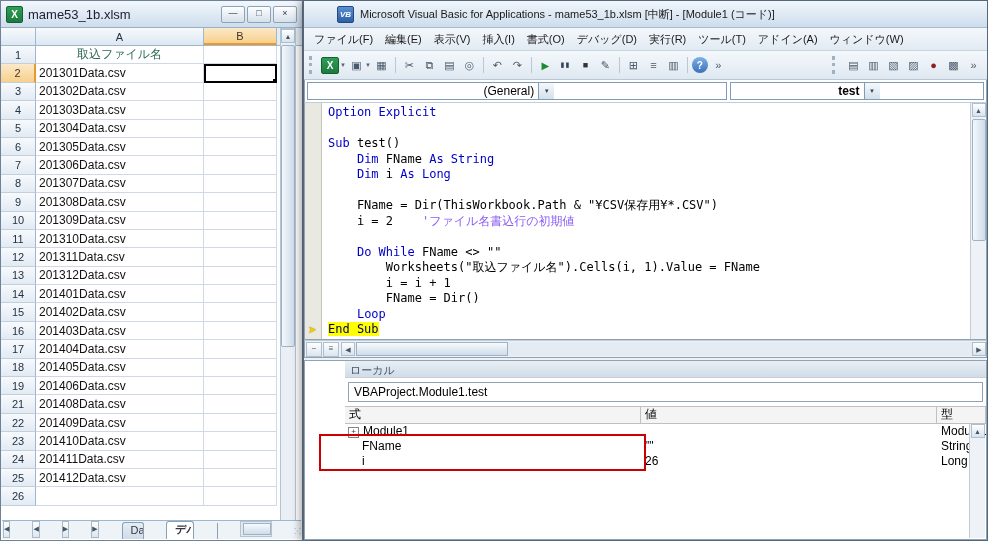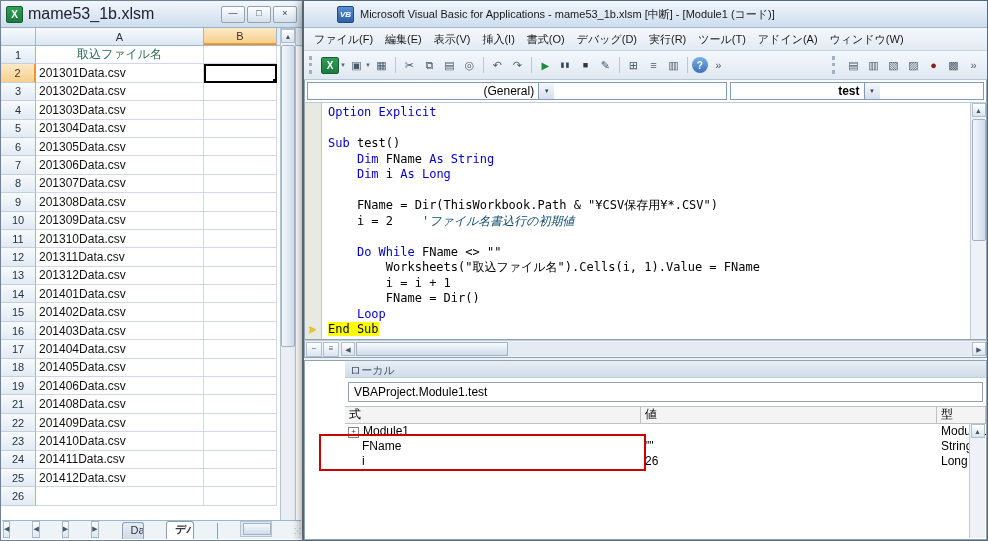--- a/index.html
+++ b/index.html
@@ -2,21 +2,21 @@
 <html><head>
 <meta charset="utf-8">
 <style>
   html,body{margin:0;padding:0;background:#aebbc8;font-family:"Liberation Sans",sans-serif;}
   .screen{position:relative;width:988px;height:541px;background:#c8d4e0;overflow:hidden;}
 
   
   .xl-window{position:absolute;left:0;top:0;width:303px;height:541px;background:#fff;border:1px solid #6f8196;box-sizing:border-box;overflow:hidden;}
   .xl-titlebar{height:26px;background:linear-gradient(#f2f7fc,#cddded);border-bottom:1px solid #9db0c2;display:flex;align-items:center;gap:5px;padding:0 5px;}
   .xl-appicon{width:15px;height:15px;background:linear-gradient(#2f9e57,#1d7a3e);color:#fff;font-weight:bold;font-size:10px;display:flex;align-items:center;justify-content:center;border-radius:2px;border:1px solid #14602f;}
-  .xl-title{flex:1;font-size:16px;color:#223;white-space:nowrap;overflow:hidden;}
+  .xl-title{flex:1;font-size:13px;color:#223;white-space:nowrap;overflow:hidden;}
   .xl-btn{width:22px;height:15px;border:1px solid #8fa3b5;background:linear-gradient(#fefefe,#d5e0ea);font-size:9px;line-height:13px;text-align:center;color:#345;margin-left:2px;border-radius:2px;}
   .xl-colrow{display:flex;height:17px;border-bottom:1px solid #9eb6ce;background:#e4ecf5;}
   .xl-corner{width:35px;background:linear-gradient(#f7fafd,#dde7f2);border-right:1px solid #9eb6ce;box-sizing:border-box;}
   .xl-colhdr{display:flex;align-items:center;justify-content:center;font-size:11px;color:#234;background:linear-gradient(#f7fafd,#dde7f2);border-right:1px solid #9eb6ce;box-sizing:border-box;}
   .col-a{width:168px;}
   .col-b{width:73px;}
   .xl-colhdr.sel{background:linear-gradient(#fbe9c8,#f8d08c);border-bottom:2px solid #e89b2c;color:#432;}
   .xl-grid{position:relative;}
   .xl-row{display:flex;height:18.4px;}
   .xl-rowhdr{width:35px;box-sizing:border-box;background:linear-gradient(to bottom,#f7fafd,#e2eaf3);border-right:1px solid #9eb6ce;border-bottom:1px solid #c3cfdb;font-size:11px;display:flex;align-items:center;justify-content:center;color:#234;}
@@ -67,21 +67,21 @@
   .combo-text{padding:0 4px;white-space:nowrap;overflow:hidden;color:#000;}
   .combo-text.bold{font-weight:bold;}
   .combo-arrow{width:15px;height:16px;border-left:1px solid #7f9db9;background:linear-gradient(#f4f8fc,#d5e0ea);display:flex;align-items:center;justify-content:center;font-size:6px;color:#345;}
   .code-area{height:236px;background:#fff;border:1px solid #8fa3b5;border-top:1px solid #c0ccd8;display:flex;flex:0 0 auto;overflow:hidden;}
   .code-margin{width:17px;background:#e9e9e1;border-right:1px solid #c6c6bd;padding-top:2px;box-sizing:border-box;flex:0 0 auto;}
   .margin-cell{height:15.5px;position:relative;}
   .exec-arrow{position:absolute;left:3px;top:1px;font-size:10px;color:#f0d000;text-shadow:0 0 1px #806000;line-height:13px;}
   .code-text{flex:1;font-family:"DejaVu Sans Mono",monospace;font-size:12px;line-height:15.5px;padding:2px 0 0 6px;white-space:pre;overflow:hidden;color:#000;}
   .code-line{height:15.5px;}
   .kw{color:#0000c8;}
-  .cm{color:#0c4a6e;font-style:italic;}
+  .cm{color:#8b5cf6;}
   .exec{background:#ffff00;}
   .exec .kw{color:#00005a;}
   .code-vscroll{width:15px;background:#eef2f6;border-left:1px solid #c0ccd8;display:flex;flex-direction:column;align-items:center;flex:0 0 auto;}
   .code-vthumb{width:12px;flex:0 0 120px;margin-top:2px;background:linear-gradient(to right,#f3f8fc,#cfdcea);border:1px solid #9fb2c4;border-radius:2px;}
   .code-hbar{height:16px;display:flex;align-items:center;background:#eef2f6;border:1px solid #8fa3b5;border-top:1px solid #c0ccd8;flex:0 0 auto;}
   .view-btn{width:14px;height:13px;border:1px solid #aebfcd;background:linear-gradient(#fdfefe,#dbe5ee);font-size:8px;line-height:12px;text-align:center;color:#456;margin-left:1px;}
   .hbar-track{flex:1;height:14px;background:#e4ebf2;display:flex;align-items:center;}
   .hbar-thumb{height:12px;width:150px;margin-left:1px;background:linear-gradient(#f6fafc,#cfdcea);border:1px solid #9fb2c4;}
 
   

